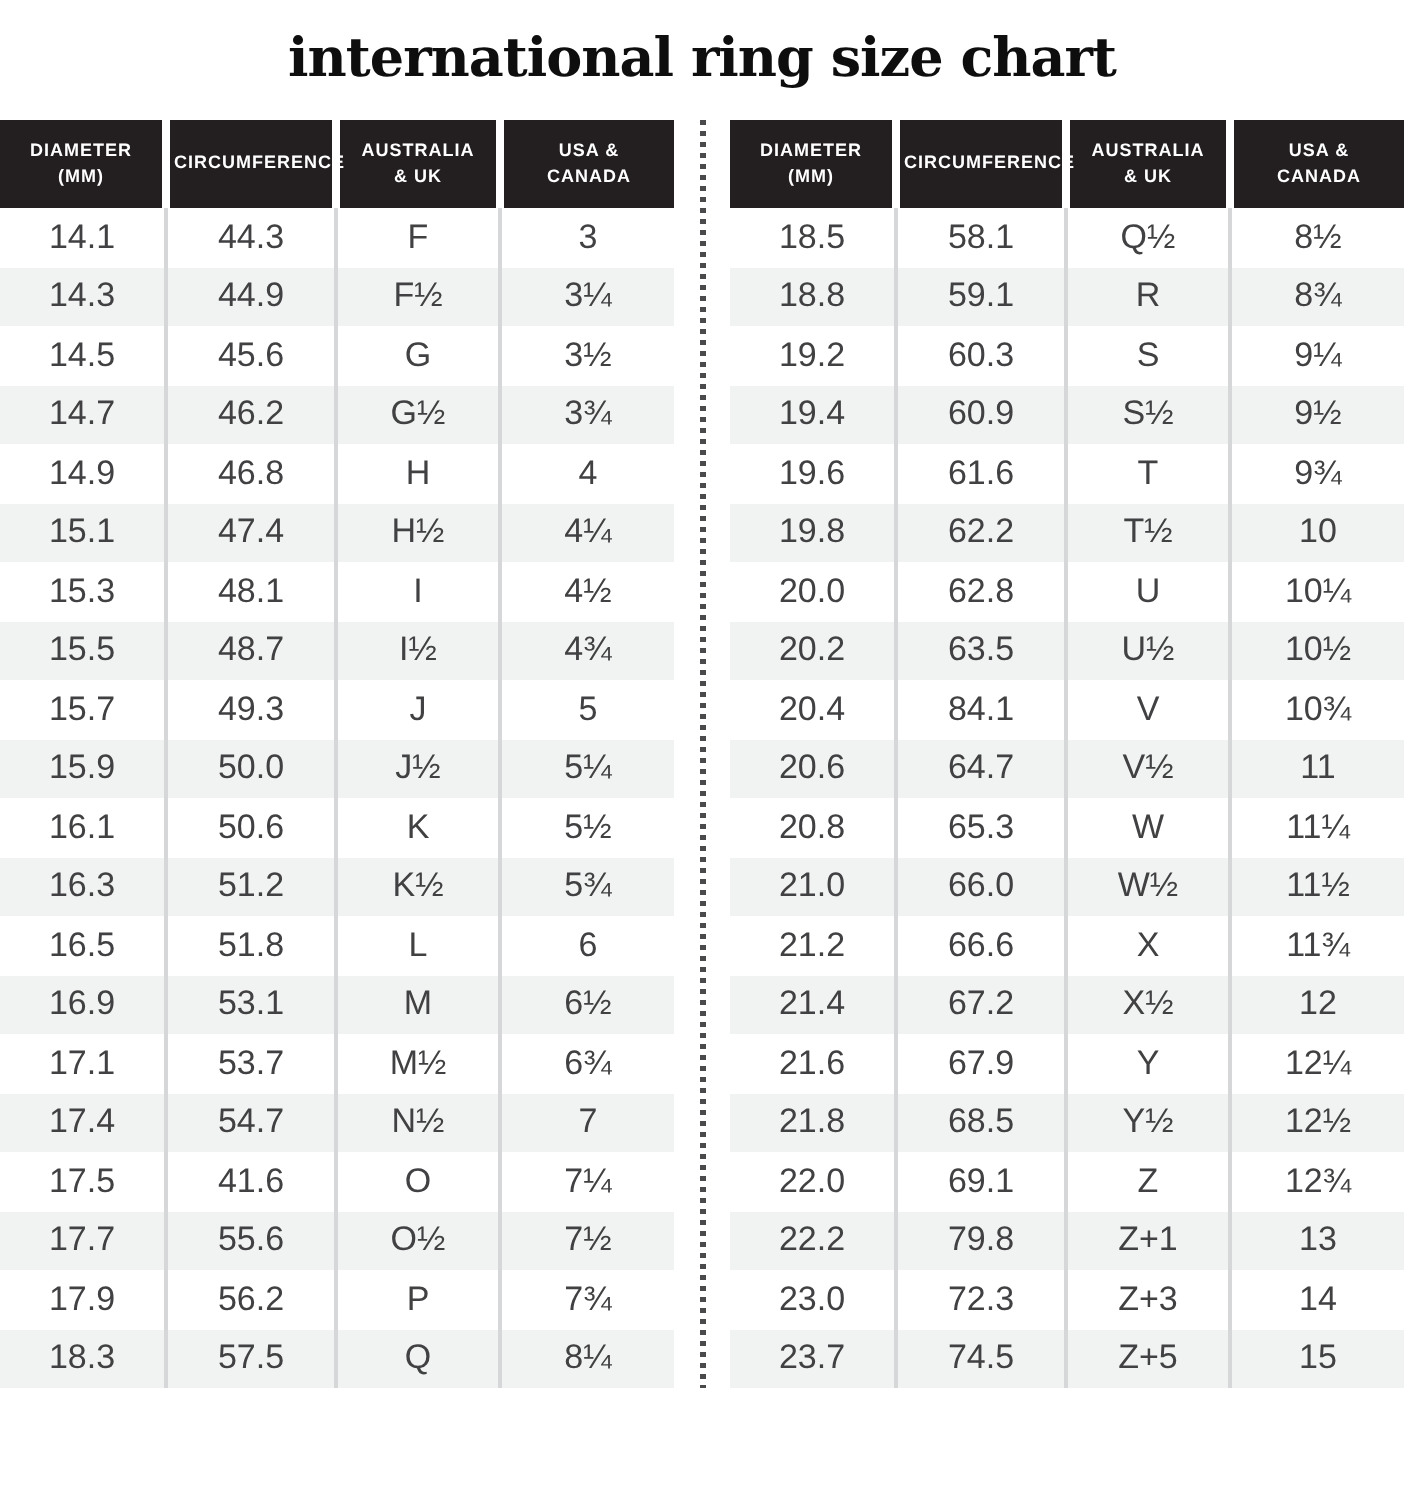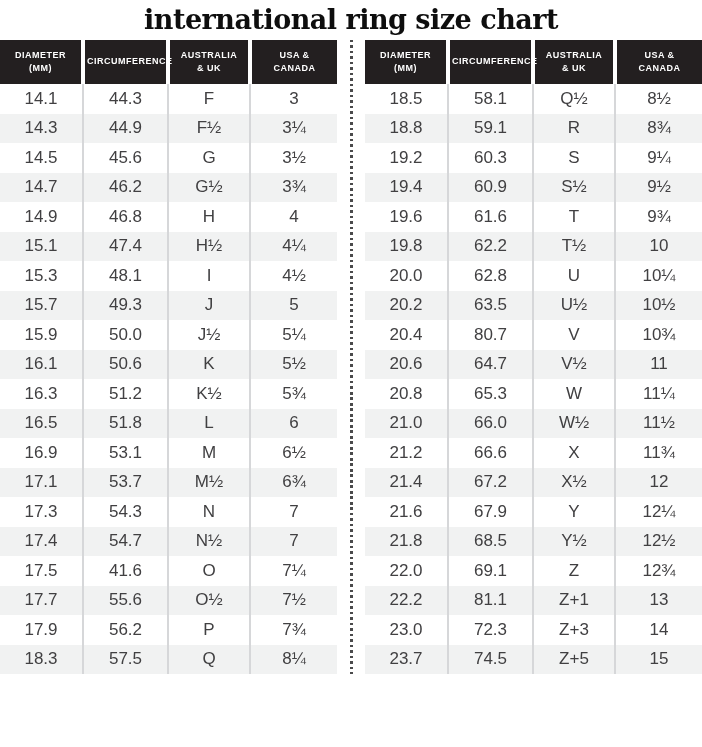--- a/index.html
+++ b/index.html
@@ -9,21 +9,21 @@
     font-family: "Liberation Sans", sans-serif;
   }
   .page {
     position: relative;
     width: 702px;
     height: 747px;
     overflow: hidden;
     background: #ffffff;
   }
   .page-title {
-    margin: 6px;
+    margin: 16px;
     height: 28px;
     line-height: 28px;
     text-align: center;
     font-family: "DejaVu Serif", "Liberation Serif", serif;
     font-weight: bold;
     font-size: 27px;
     letter-spacing: -0.5px;
     color: #0e0e0e;
   }
   .tables {
@@ -143,20 +143,26 @@
             <td>H½</td>
             <td>4¼</td>
           </tr>
           <tr>
             <td>15.3</td>
             <td>48.1</td>
             <td>I</td>
             <td>4½</td>
           </tr>
           <tr>
+            <td>15.5</td>
+            <td>48.7</td>
+            <td>I½</td>
+            <td>4¾</td>
+          </tr>
+          <tr>
             <td>15.7</td>
             <td>49.3</td>
             <td>J</td>
             <td>5</td>
           </tr>
           <tr>
             <td>15.9</td>
             <td>50.0</td>
             <td>J½</td>
             <td>5¼</td>
@@ -183,26 +189,20 @@
             <td>16.9</td>
             <td>53.1</td>
             <td>M</td>
             <td>6½</td>
           </tr>
           <tr>
             <td>17.1</td>
             <td>53.7</td>
             <td>M½</td>
             <td>6¾</td>
-          </tr>
-          <tr>
-            <td>17.3</td>
-            <td>54.3</td>
-            <td>N</td>
-            <td>7</td>
           </tr>
           <tr>
             <td>17.4</td>
             <td>54.7</td>
             <td>N½</td>
             <td>7</td>
           </tr>
           <tr>
             <td>17.5</td>
             <td>41.6</td>
@@ -294,21 +294,21 @@
             <td>10¼</td>
           </tr>
           <tr>
             <td>20.2</td>
             <td>63.5</td>
             <td>U½</td>
             <td>10½</td>
           </tr>
           <tr>
             <td>20.4</td>
-            <td>80.7</td>
+            <td>84.1</td>
             <td>V</td>
             <td>10¾</td>
           </tr>
           <tr>
             <td>20.6</td>
             <td>64.7</td>
             <td>V½</td>
             <td>11</td>
           </tr>
           <tr>
@@ -348,21 +348,21 @@
             <td>12½</td>
           </tr>
           <tr>
             <td>22.0</td>
             <td>69.1</td>
             <td>Z</td>
             <td>12¾</td>
           </tr>
           <tr>
             <td>22.2</td>
-            <td>81.1</td>
+            <td>79.8</td>
             <td>Z+1</td>
             <td>13</td>
           </tr>
           <tr>
             <td>23.0</td>
             <td>72.3</td>
             <td>Z+3</td>
             <td>14</td>
           </tr>
           <tr>

